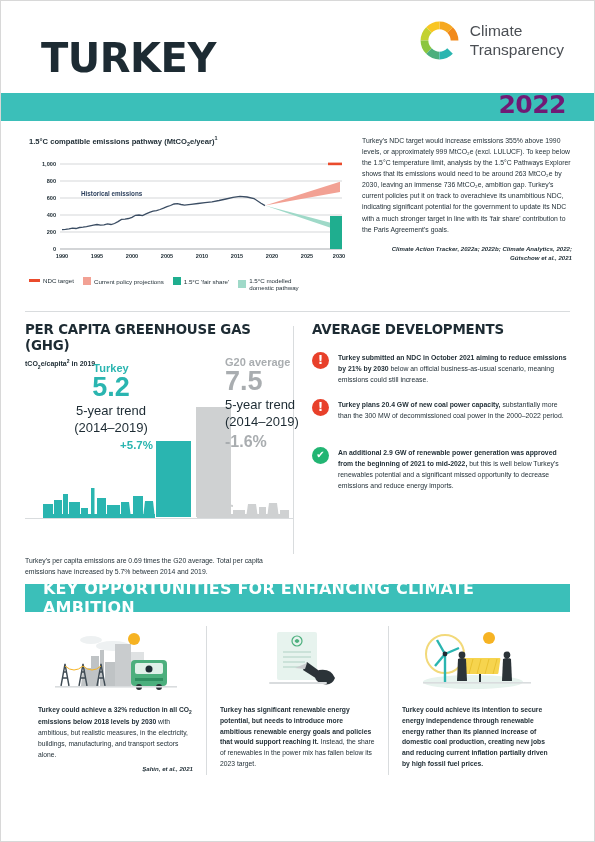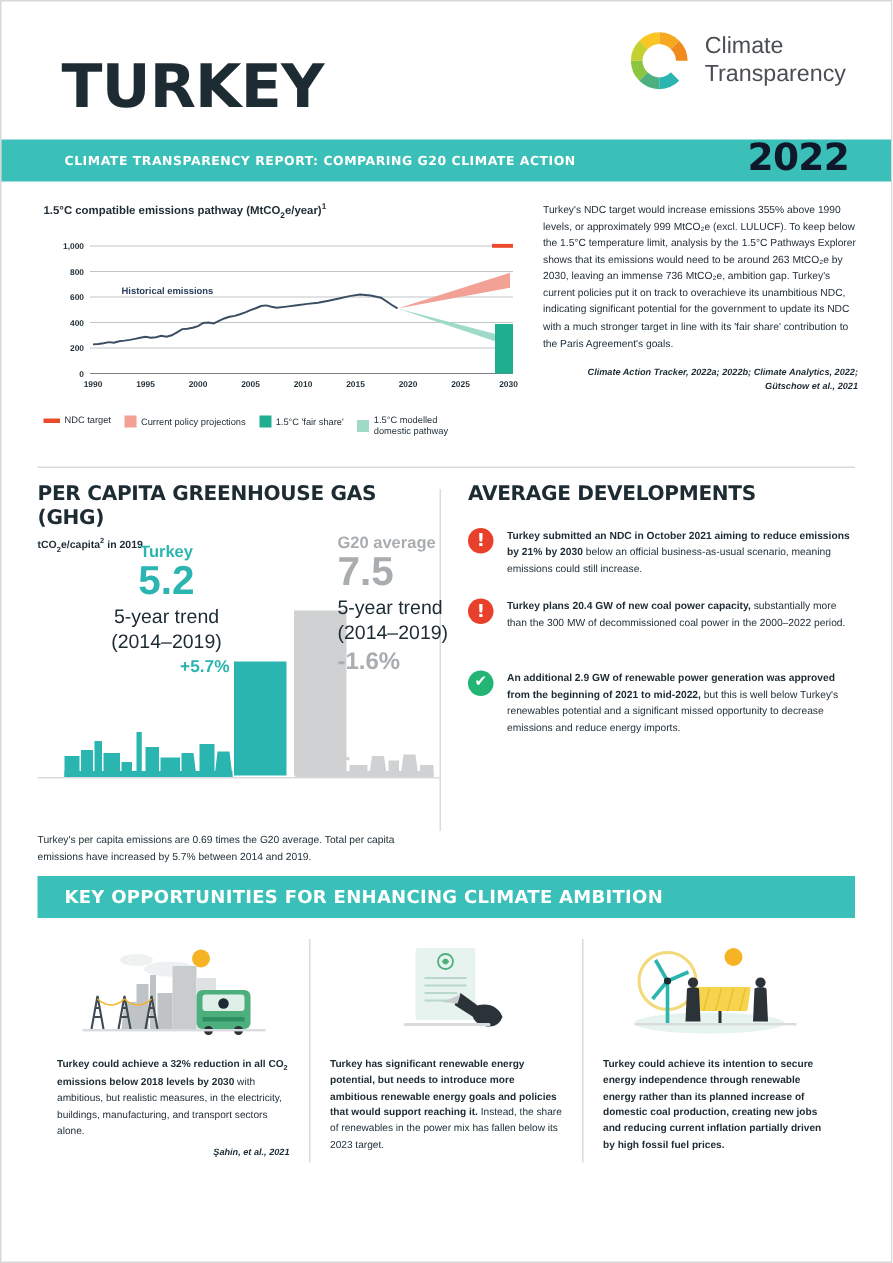--- a/index.html
+++ b/index.html
@@ -55,21 +55,21 @@
     left: 42px; top: 9px;
     color: #fff;
     font-size: 8.3px;
     font-weight: bold;
     letter-spacing: 0.35px;
     font-family: "DejaVu Sans", sans-serif;
   }
   .year-badge {
     position: absolute;
     right: 28px; top: -3px;
-    color: #0f172a;
+    color: #701a75;
     font-size: 25px;
     font-weight: bold;
     font-family: "DejaVu Sans", sans-serif;
     letter-spacing: -0.5px;
     text-align: right;
   }
 
   
   .red-bar {
     position: relative;
@@ -223,21 +223,21 @@
 
   
   .sec-three { position: relative; padding: 0 24px; }
   .opp-bar {
     background: #3bbfb9;
     height: 28px;
     display: flex; align-items: center;
     padding-left: 18px;
   }
   .opp-bar-label {
-    color: #fff; font-size: 12px; font-weight: bold;
+    color: #fff; font-size: 16px; font-weight: bold;
     letter-spacing: 0.2px;
     font-family: "DejaVu Sans", sans-serif;
   }
   .opp-cols { display: flex; margin-top: 14px; }
   .opp-col { flex: 1; padding: 0 13px; position: relative; }
   .opp-col + .opp-col { border-left: 1px solid #d9dcde; }
   .opp-art { height: 68px; display: flex; align-items: flex-end; justify-content: center; }
   .opp-text { font-size: 6.75px; line-height: 1.6; margin-top: 11px; color: #1d2b33; }
   .opp-text b { font-weight: bold; }
   .opp-src {
@@ -269,21 +269,20 @@
         </svg>
       </span>
       <span class="logo-text">
         <span>Climate</span><br>
         <span>Transparency</span>
       </span>
     </div>
   </div>
 
   <div class="teal-bar">
-    <div class="teal-bar-label">CLIMATE TRANSPARENCY REPORT: COMPARING G20 CLIMATE ACTION</div>
     <div class="year-badge">2022</div>
   </div>
 
 
   <div class="sec-pathway">
 
     <div class="chart-col">
       <div class="chart-title">
         1.5°C compatible emissions pathway (MtCO<sub>2</sub>e/year)<sup>1</sup>
       </div>

